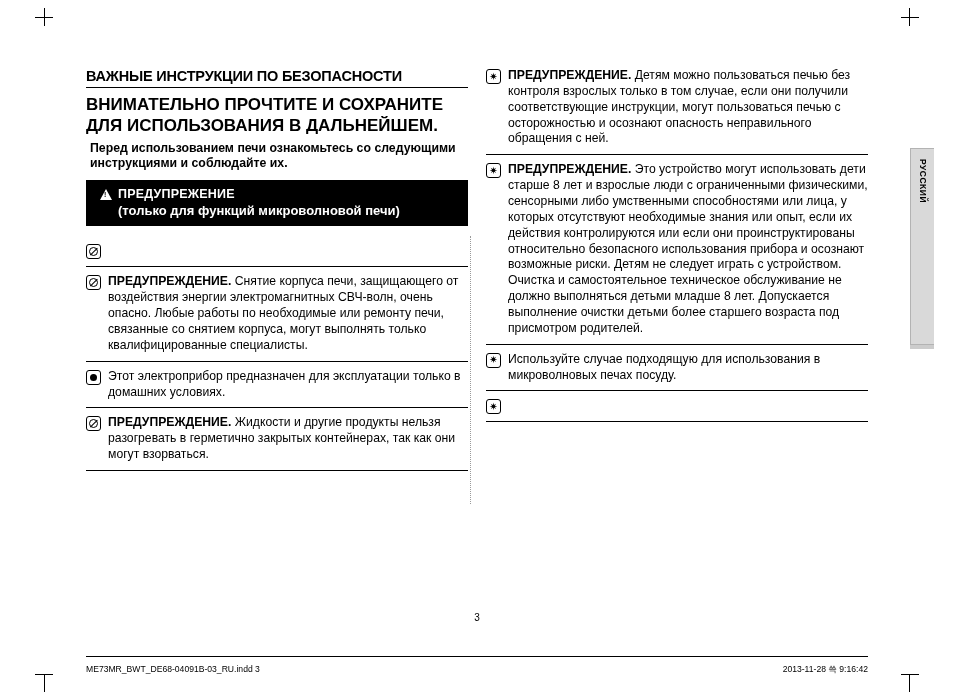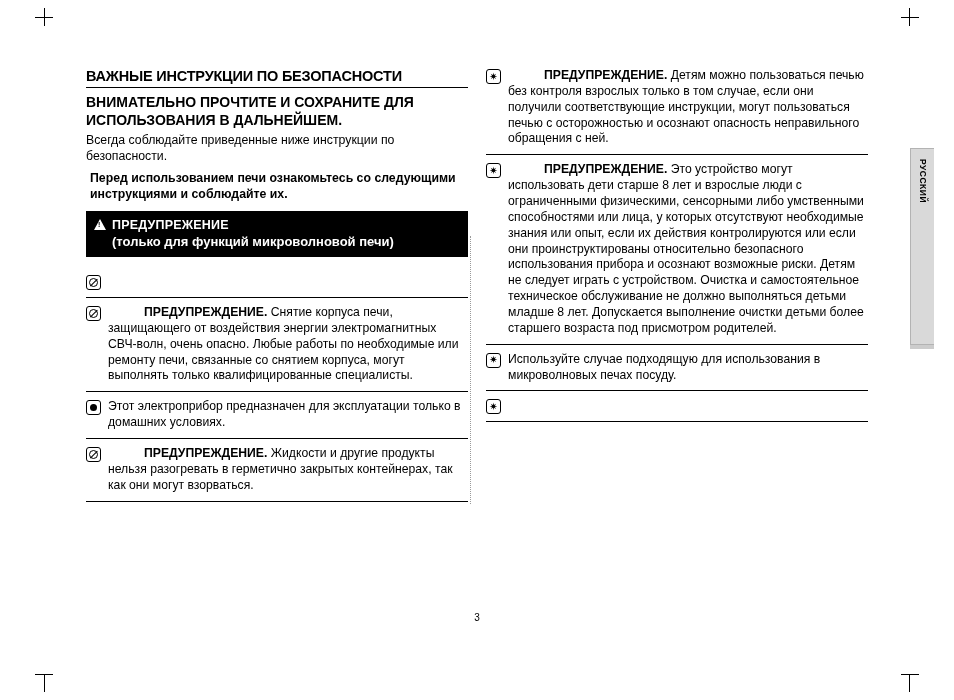--- a/index.html
+++ b/index.html
@@ -90,21 +90,21 @@
     margin: 0 0 3px 0;
     letter-spacing: -0.2px;
     color: #000;
   }
   .rule {
     border: none;
     border-top: 1px solid #000;
     margin: 2px 0 6px 0;
   }
   h2.sub-title {
-    font-size: 14px;
+    font-size: 17px;
     font-weight: bold;
     line-height: 1.25;
     margin: 0 0 4px 0;
     color: #000;
   }
   p.body-text {
     font-size: 12.3px;
     line-height: 1.3;
     margin: 0 0 6px 0;
     color: #000;
@@ -114,21 +114,21 @@
     font-weight: bold;
     line-height: 1.3;
     margin: 0 0 8px 4px;
     color: #000;
   }
 
   
   .banner {
     background: #000;
     color: #fff;
-    padding: 7px 10px 8px 8px;
+    padding: 7px 10px 8px 14px;
     margin: 2px 0 10px 0;
   }
   .banner-line1 {
     display: flex;
     align-items: center;
     gap: 6px;
     font-size: 12.5px;
     font-weight: bold;
     letter-spacing: .2px;
   }
@@ -214,21 +214,20 @@
     background: #000;
   }
 
   .item-text {
     font-size: 12.2px;
     line-height: 1.3;
     color: #000;
   }
   .item-text b {
     font-weight: bold;
-    margin-left: 36px;
   }
 
   
   .page-number {
     position: absolute;
     left: 0; right: 0;
     top: 612px;
     text-align: center;
     font-size: 10px;
     color: #000;
@@ -266,21 +265,20 @@
     <span>РУССКИЙ</span>
   </div>
   <div class="side-tab-shadow"></div>
 
   <div class="col-divider"></div>
 
   <div class="col col-left">
     <h1 class="doc-title">ВАЖНЫЕ ИНСТРУКЦИИ ПО БЕЗОПАСНОСТИ</h1>
     <hr class="rule">
     <h2 class="sub-title">ВНИМАТЕЛЬНО ПРОЧТИТЕ И СОХРАНИТЕ ДЛЯ ИСПОЛЬЗОВАНИЯ В ДАЛЬНЕЙШЕМ.</h2>
-    <p class="body-text">Всегда соблюдайте приведенные ниже инструкции по безопасности.</p>
     <p class="body-bold">Перед использованием печи ознакомьтесь со следующими инструкциями и соблюдайте их.</p>
 
     <div class="banner">
       <div class="banner-line1">
         <span class="tri"></span>
         <span>ПРЕДУПРЕЖЕНИЕ</span>
       </div>
       <div class="banner-line2">(только для функций микроволновой печи)</div>
     </div>
 
@@ -340,14 +338,18 @@
 
     <div class="item">
       <div class="icon-box icon-star">
           <span>✷</span>
         </div>
     </div>
   </div>
 
   <div class="page-number">3</div>
 
+  <div class="footer">
+    <span>ME73MR_BWT_DE68-04091B-03_RU.indd   3</span>
+    <span>2013-11-28   쑉 9:16:42</span>
+  </div>
 
 </div>
 
 </body></html>

